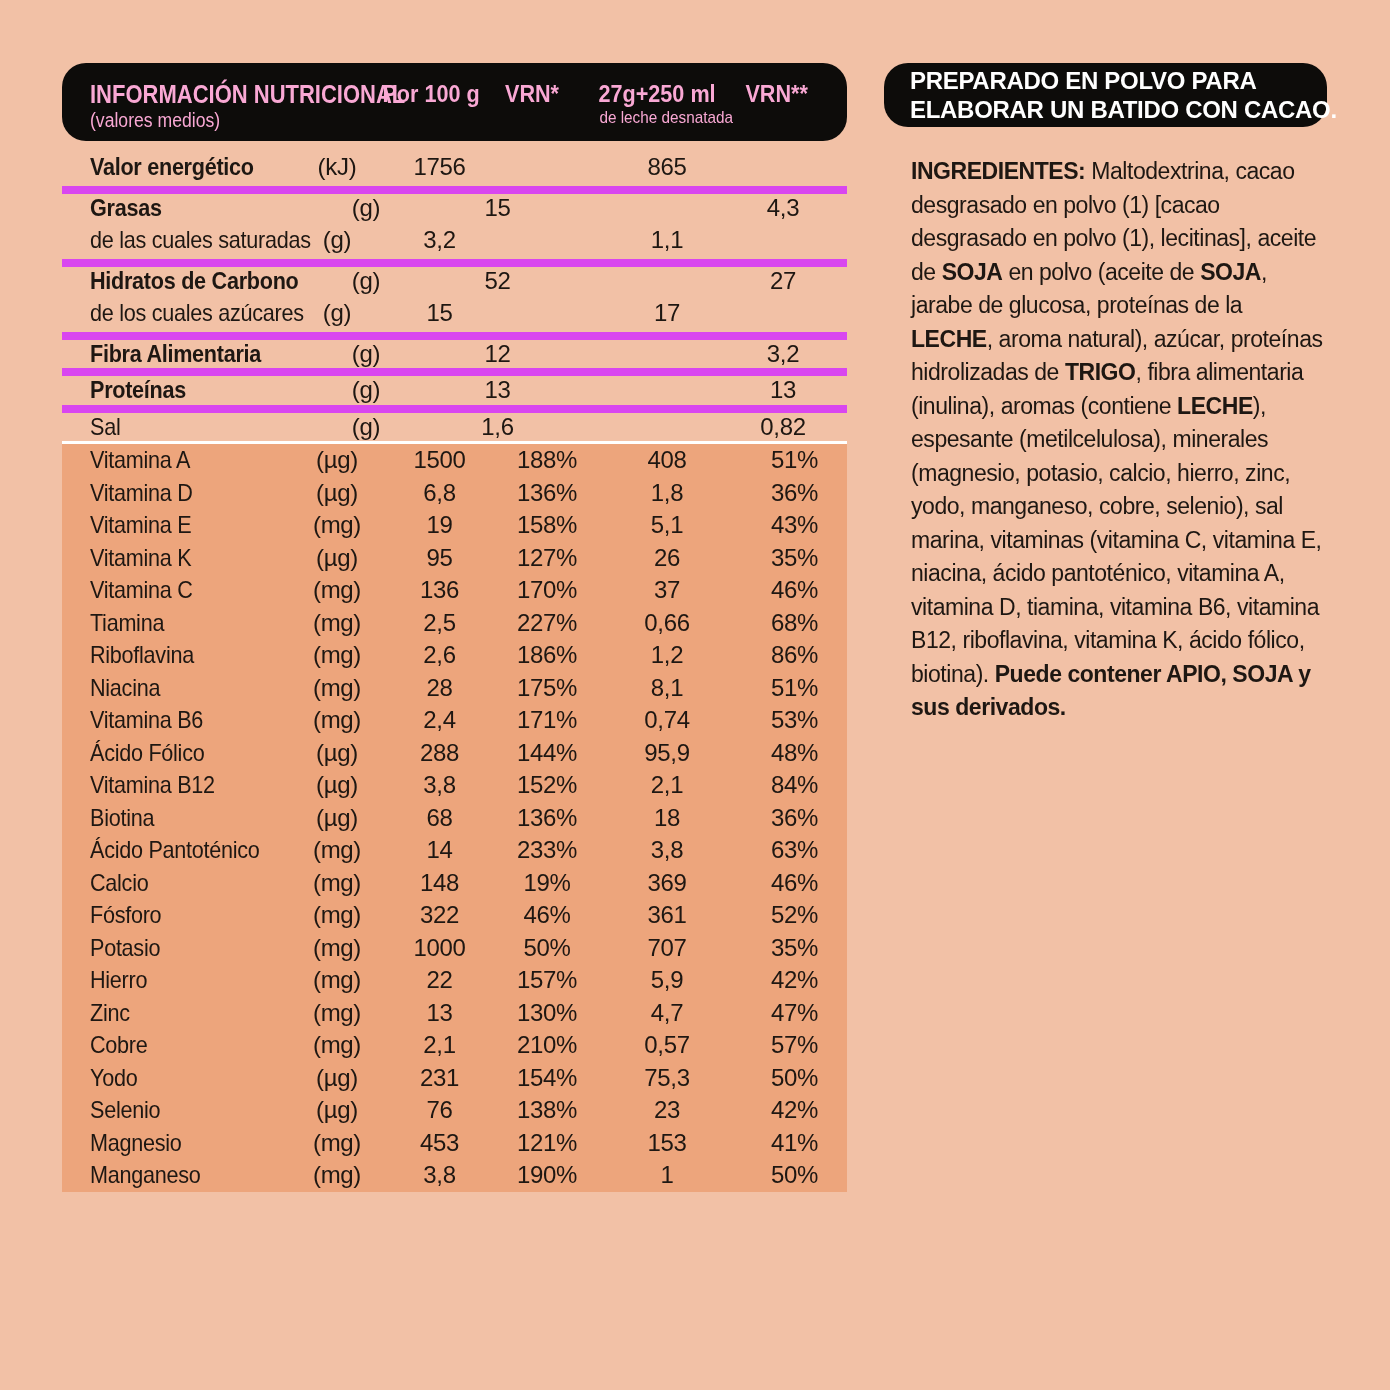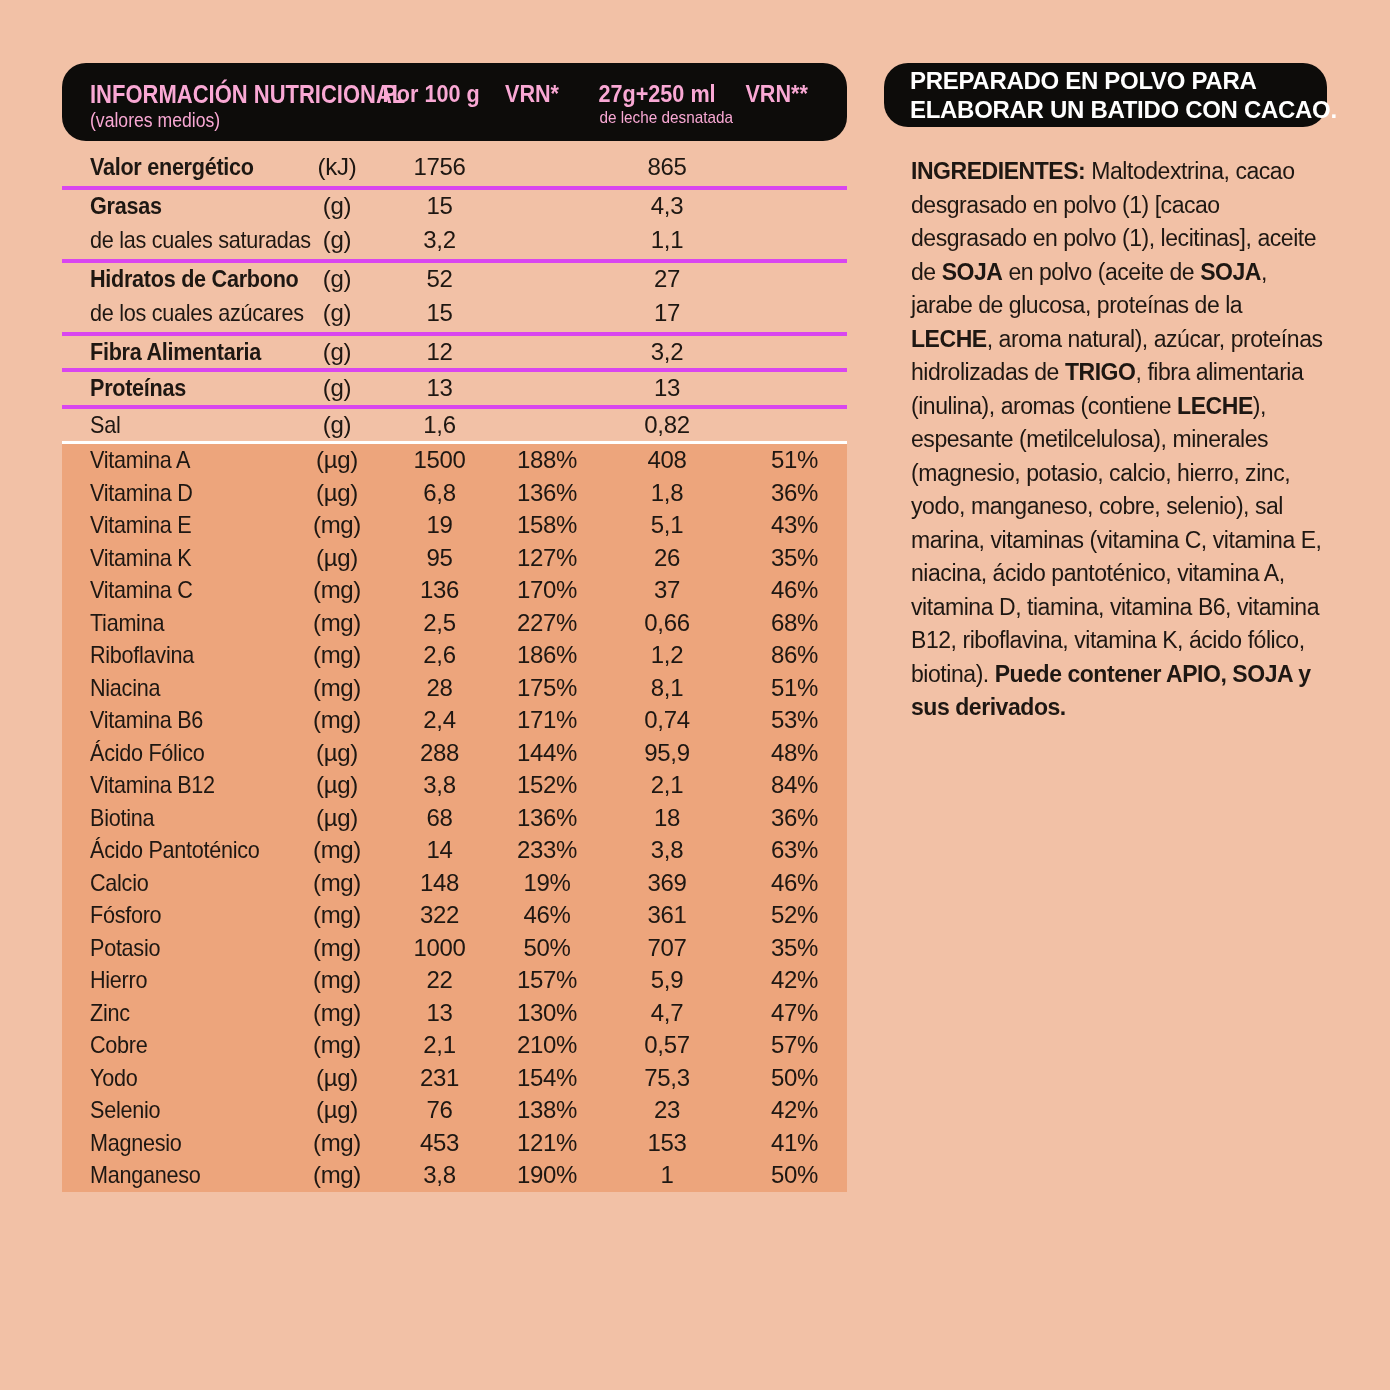--- a/index.html
+++ b/index.html
@@ -24,21 +24,21 @@
   .t-sub{font-size:20px;line-height:25px;}
   .col-h{font-weight:bold;font-size:24px;line-height:28px;white-space:nowrap;}
   .col-sub{font-size:17px;line-height:20px;font-weight:normal;white-space:nowrap;}
   .cond{display:inline-block;transform:scaleX(0.88);transform-origin:0 50%;}
   .condc{display:inline-block;transform:scaleX(0.9);transform-origin:50% 50%;}
   .macro-section{margin-top:8px;}
   .row{
     align-items:center;height:36.5px;box-sizing:border-box;
     font-size:24px;letter-spacing:-0.3px;
   }
-  .row.sep{border-top:4px solid #d946ef;}
+  .row.sep{border-top:8px solid #d946ef;gap:29px;}
   .row .name{padding-left:28px;white-space:nowrap;}
   .row .name .condn{display:inline-block;transform:scaleX(0.9);transform-origin:0 50%;white-space:nowrap;}
   .row .name.bold{font-weight:bold;}
   .row .c{text-align:center;white-space:nowrap;}
   .micro-section{border-top:3px solid #ffffff;}
   .row.stripe{height:32.5px;background:#eda57c;}
   
   .right-panel{position:absolute;left:884px;top:63px;width:443px;}
   .r-head{
     background:#0d0c0a;border-radius:24px;color:#ffffff;

